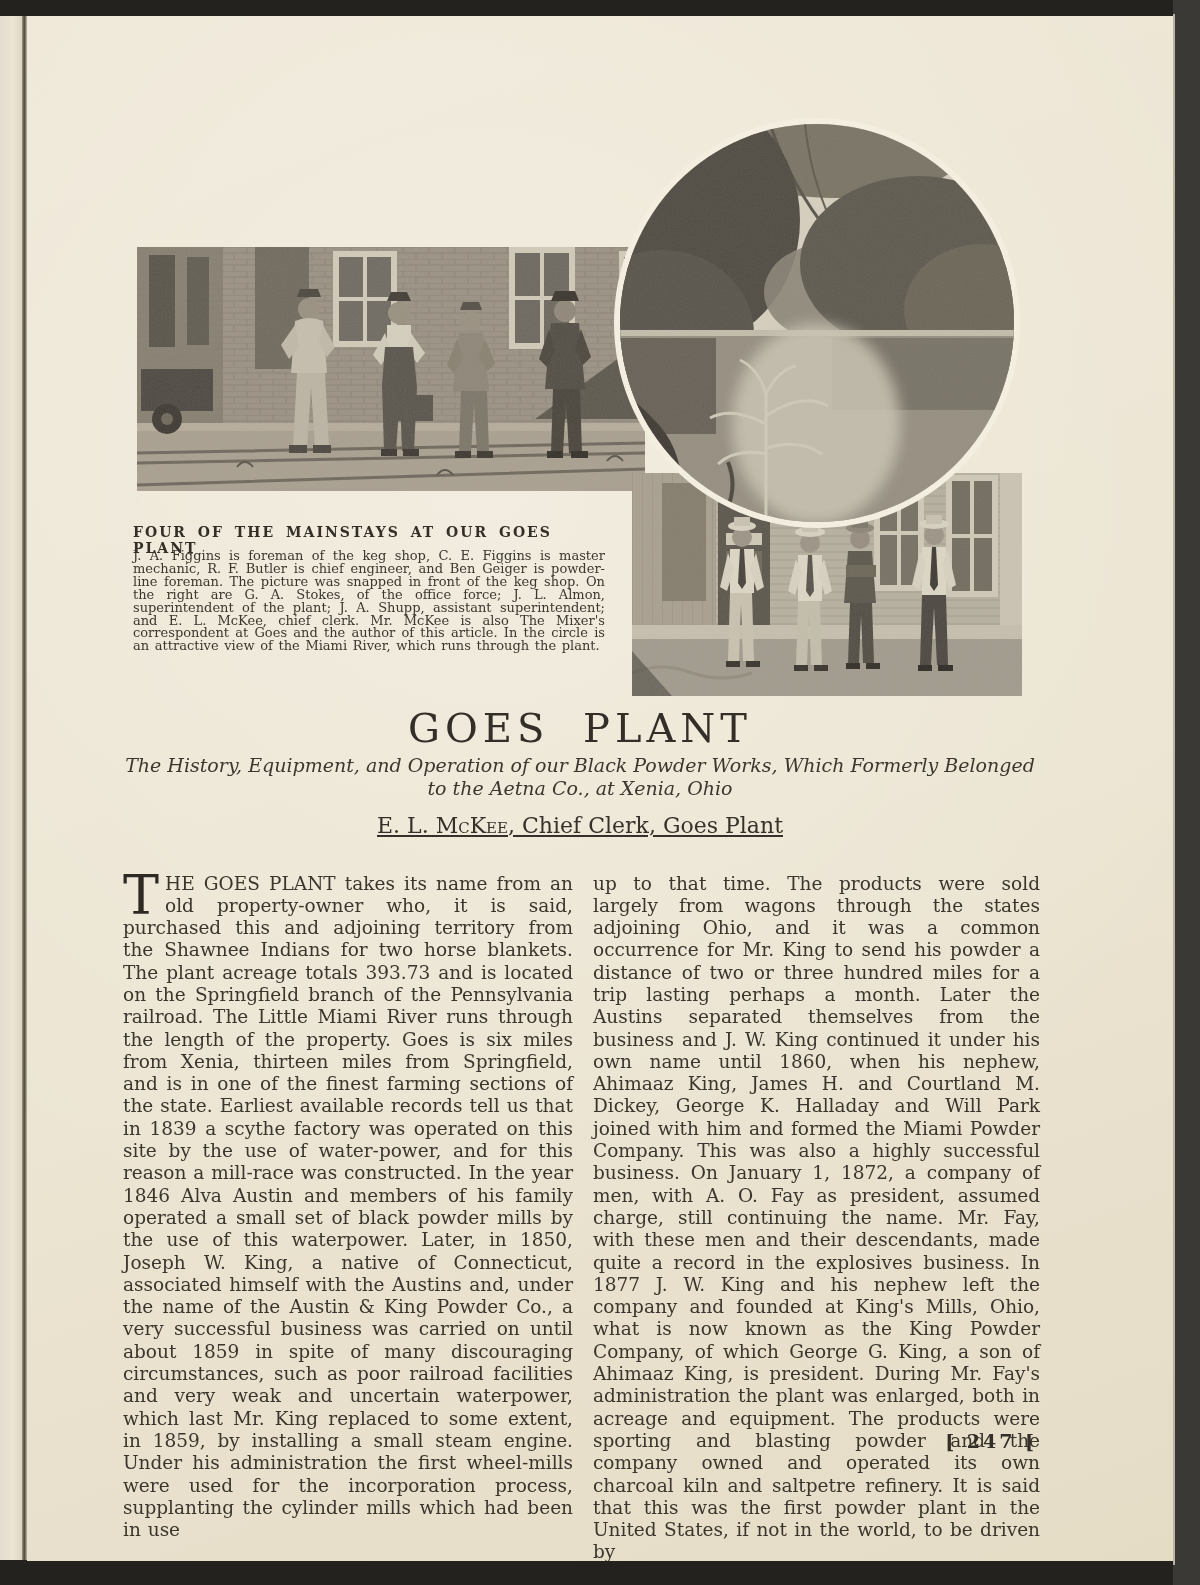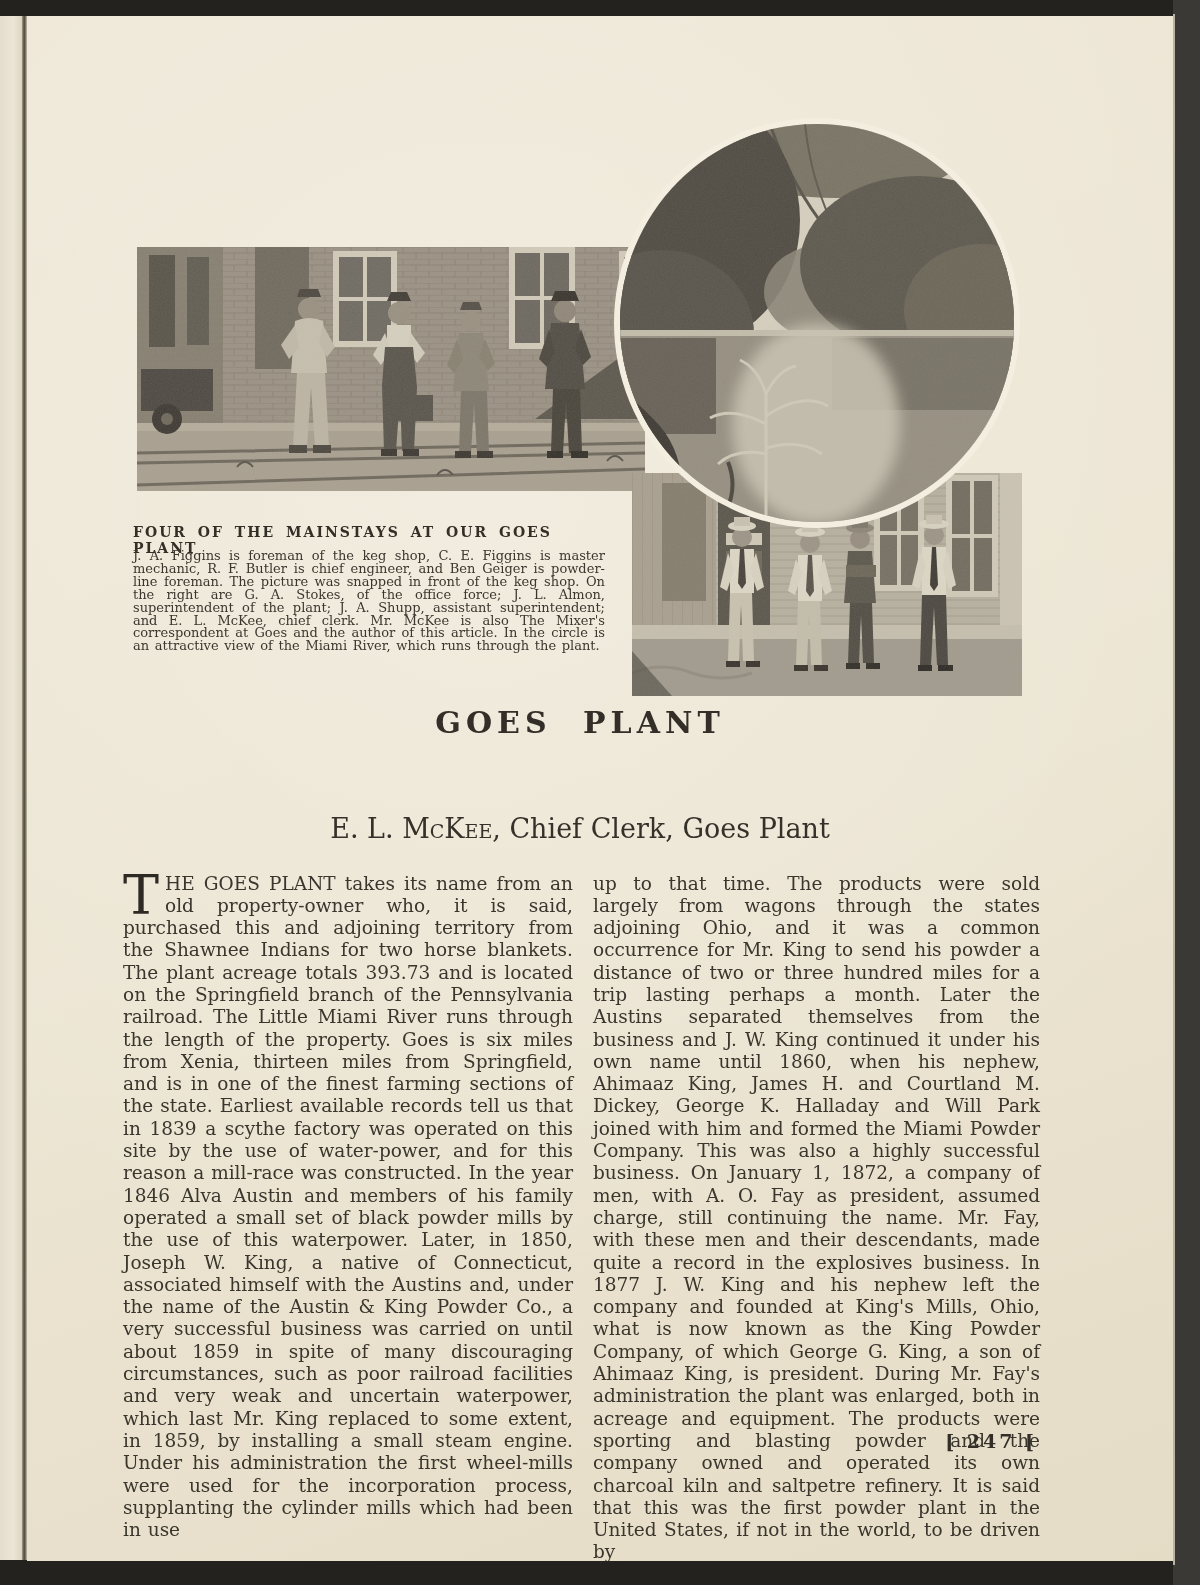--- a/index.html
+++ b/index.html
@@ -28,25 +28,25 @@
                 border:6px solid #f4eee0;overflow:hidden;background:#cfc9b8;z-index:2;
                 box-sizing:border-box;position:absolute;}
   .photo svg,.photo-circle svg{display:block;}
   
   .fig-head{position:absolute;left:106px;top:508px;width:470px;text-align:left;
             font-size:14px;font-weight:bold;letter-spacing:2px;word-spacing:4px;color:#332f27;}
   .fig-cap{position:absolute;left:106px;top:534px;width:472px;text-align:justify;
            font-size:13px;line-height:12.9px;color:#3b372e;word-spacing:1.5px;}
   
   .title{position:absolute;left:96px;top:689px;width:914px;text-align:center;
-         font-size:30px;letter-spacing:5px;word-spacing:16px;color:#332f28;font-weight:bold;}
+         font-size:40px;letter-spacing:5px;word-spacing:16px;color:#332f28;}
   .subtitle{position:absolute;left:96px;top:738px;width:914px;text-align:center;
             font-style:italic;font-size:19px;line-height:23px;color:#3b372e;}
   .byline{position:absolute;left:96px;top:797px;width:914px;text-align:center;
-          font-size:27px;color:#35312a;}
+          font-size:22px;color:#35312a;text-decoration:underline;}
   .byline .sc{font-variant:small-caps;}
   
   .col{position:absolute;top:838px;text-align:justify;font-size:18.5px;line-height:22.3px;
        color:#3a362d;word-spacing:1px;}
   .col-left{left:96px;width:450px;}
   .col-right{left:566px;width:447px;}
   .dropcap{float:left;font-size:54px;line-height:42px;padding:2px 6px 0 0;color:#2e2a23;}
   
   .folio{position:absolute;left:96px;top:1414px;width:914px;text-align:right;
          font-size:19px;font-weight:bold;letter-spacing:3px;color:#332f28;}
@@ -275,20 +275,24 @@
         </g>
         <path d="M100,398 q20,-30 8,-60" stroke="#4a463e" stroke-width="4" fill="none"></path>
         <rect width="394" height="398" filter="url(#grainC)"></rect>
       </svg>
     </div>
 
     <div class="fig-head">FOUR OF THE MAINSTAYS AT OUR GOES PLANT</div>
     <div class="fig-cap">J. A. Figgins is foreman of the keg shop, C. E. Figgins is master mechanic, R. F. Butler is chief engineer, and Ben Geiger is powder-line foreman.  The picture was snapped in front of the keg shop.  On the right are G. A. Stokes, of the office force; J. L. Almon, superintendent of the plant; J. A. Shupp, assistant superintendent; and E. L. McKee, chief clerk.  Mr. McKee is also The Mixer's correspondent at Goes and the author of this article.  In the circle is an attractive view of the Miami River, which runs through the plant.</div>
 
     <div class="title">GOES PLANT</div>
+    <div class="subtitle">
+      <div>The History, Equipment, and Operation of our Black Powder Works, Which Formerly Belonged</div>
+      <div>to the Aetna Co., at Xenia, Ohio</div>
+    </div>
     <div class="byline"><span class="sc">E. L. McKee</span><span>, Chief Clerk, Goes Plant</span></div>
 
     <p class="col col-left"><span class="dropcap">T</span><span>HE GOES PLANT takes its name from an old property-owner who, it is said, purchased this and adjoining territory from the Shawnee Indians for two horse blankets.  The plant acreage totals 393.73 and is located on the Springfield branch of the Pennsylvania railroad.  The Little Miami River runs through the length of the property.  Goes is six miles from Xenia, thirteen miles from Springfield, and is in one of the finest farming sections of the state.  Earliest available records tell us that in 1839 a scythe factory was operated on this site by the use of water-power, and for this reason a mill-race was constructed.  In the year 1846 Alva Austin and members of his family operated a small set of black powder mills by the use of this waterpower.  Later, in 1850, Joseph W. King, a native of Connecticut, associated himself with the Austins and, under the name of the Austin &amp; King Powder Co., a very successful business was carried on until about 1859 in spite of many discouraging circumstances, such as poor railroad facilities and very weak and uncertain waterpower, which last Mr. King replaced to some extent, in 1859, by installing a small steam engine.  Under his administration the first wheel-mills were used for the incorporation process, supplanting the cylinder mills which had been in use</span></p>
     <p class="col col-right"><span>up to that time.  The products were sold largely from wagons through the states adjoining Ohio, and it was a common occurrence for Mr. King to send his powder a distance of two or three hundred miles for a trip lasting perhaps a month.  Later the Austins separated themselves from the business and J. W. King continued it under his own name until 1860, when his nephew, Ahimaaz King, James H. and Courtland M. Dickey, George K. Halladay and Will Park joined with him and formed the Miami Powder Company.  This was also a highly successful business.  On January 1, 1872, a company of men, with A. O. Fay as president, assumed charge, still continuing the name.  Mr. Fay, with these men and their descendants, made quite a record in the explosives business.  In 1877 J. W. King and his nephew left the company and founded at King's Mills, Ohio, what is now known as the King Powder Company, of which George G. King, a son of Ahimaaz King, is president.  During Mr. Fay's administration the plant was enlarged, both in acreage and equipment.  The products were sporting and blasting powder and the company owned and operated its own charcoal kiln and saltpetre refinery.  It is said that this was the first powder plant in the United States, if not in the world, to be driven by</span></p>
 
     <div class="folio">[ 247 [</div>
   </div>
 
   <div class="bar-top"></div>
   <div class="bar-bottom"></div>

